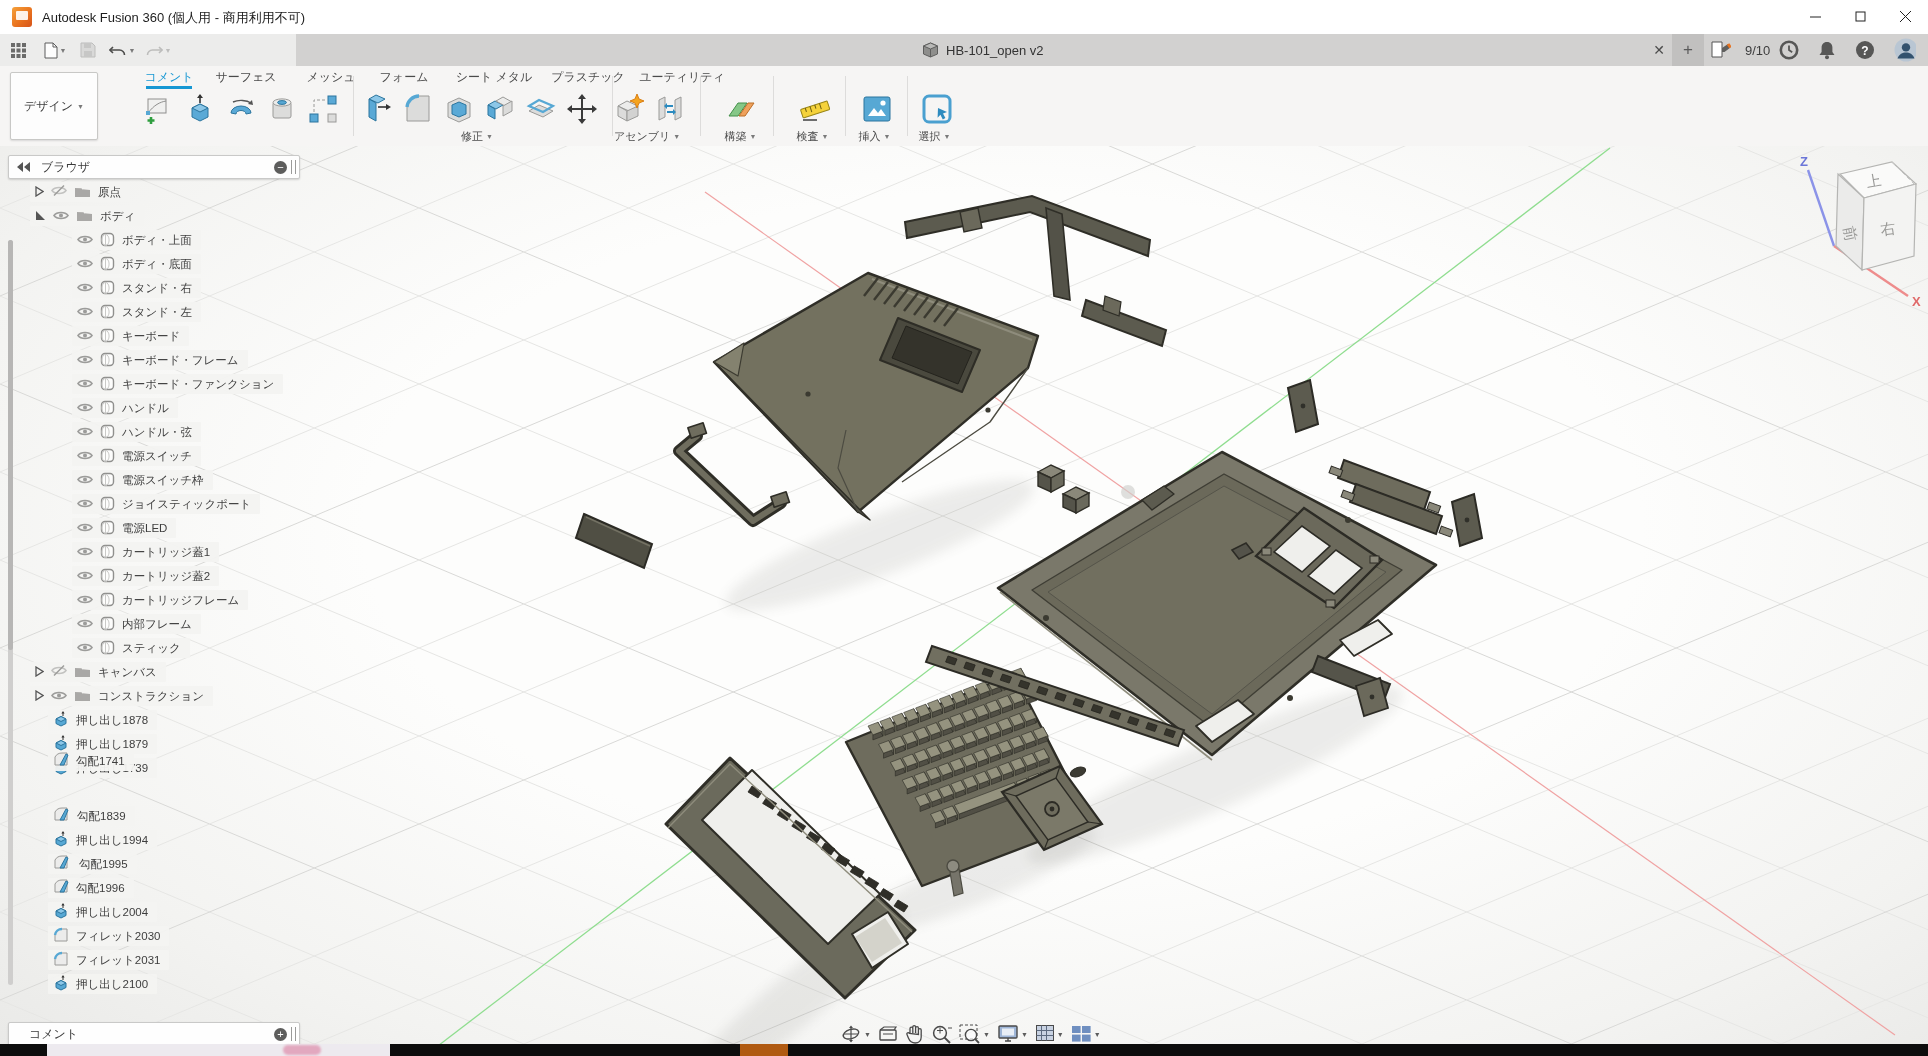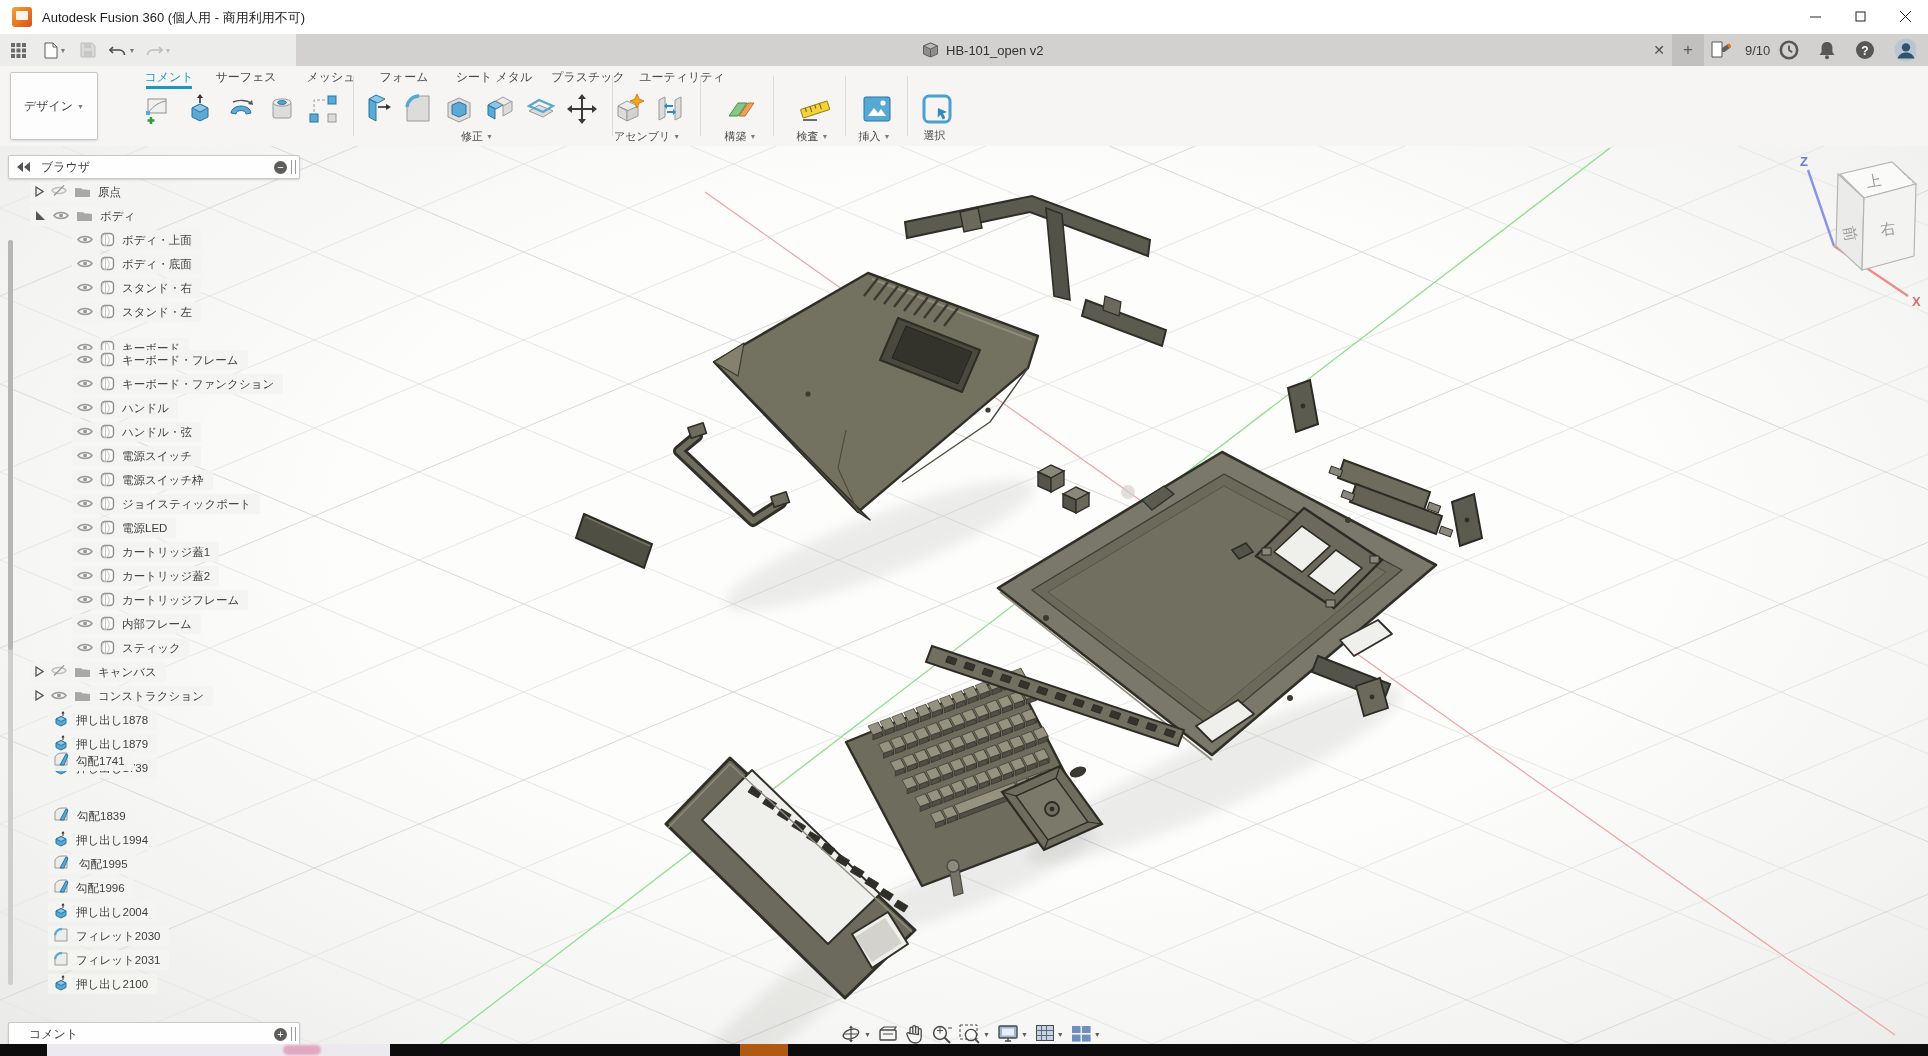--- a/index.html
+++ b/index.html
@@ -343,21 +343,21 @@
         <span>挿入</span>
         <span class="dd">▼</span>
       </div>
       <div class="gsep abs" style="left: 907px;"></div>
       <div class="gicon abs" style="left: 918px;">
         <svg width="34" height="34">
           <rect x="4" y="4" width="26" height="26" rx="5" fill="none" stroke="#4aa0d0" stroke-width="3"></rect>
           <path d="M18 16l9 4-4 1.4 2.4 4.6-2.6 1.4-2.4-4.6-2.8 3z" fill="#2e8bbf"></path>
         </svg>
       </div>
-      <div class="glabel abs" style="left: 934.5px; flex-direction: column;">
+      <div class="glabel abs" style="left: 934.5px;">
         <span>選択</span>
         <span class="dd">▼</span>
       </div>
     </div>
 </div>
 
 <div id="canvas" class="abs">
   <svg id="model" class="abs" viewBox="0 146 1928 910">
     <defs>
         <filter id="soft" x="-50%" y="-50%" width="200%" height="200%">
@@ -909,21 +909,21 @@
             <path d="M1 5.5C4 1.5 12 1.5 15 5.5 12 9.5 4 9.5 1 5.5z" fill="none" stroke="#9c9c9a" stroke-width="1.6"></path>
             <circle cx="8" cy="5.5" r="2" fill="#9c9c9a"></circle>
           </svg></span>
         <span><svg width="15" height="15">
             <rect x="1.5" y="1.5" width="12" height="12" rx="3.5" fill="#fdfdfc" stroke="#90908e" stroke-width="1.4"></rect>
             <path d="M5.5 2v11" stroke="#c9c9c7"></path>
             <ellipse cx="5.5" cy="8" rx="3.6" ry="5.6" fill="none" stroke="#c9c9c7" stroke-width="1"></ellipse>
           </svg></span>
         <span>スタンド・左</span>
       </div>
-      <div class="trow" style="left: 72px; top: 192px; text-align: center;">
+      <div class="trow" style="left: 72px; top: 180px; text-align: center;">
         <span><svg width="16" height="11">
             <path d="M1 5.5C4 1.5 12 1.5 15 5.5 12 9.5 4 9.5 1 5.5z" fill="none" stroke="#9c9c9a" stroke-width="1.6"></path>
             <circle cx="8" cy="5.5" r="2" fill="#9c9c9a"></circle>
           </svg></span>
         <span><svg width="15" height="15">
             <rect x="1.5" y="1.5" width="12" height="12" rx="3.5" fill="#fdfdfc" stroke="#90908e" stroke-width="1.4"></rect>
             <path d="M5.5 2v11" stroke="#c9c9c7"></path>
             <ellipse cx="5.5" cy="8" rx="3.6" ry="5.6" fill="none" stroke="#c9c9c7" stroke-width="1"></ellipse>
           </svg></span>
         <span>キーボード</span>

